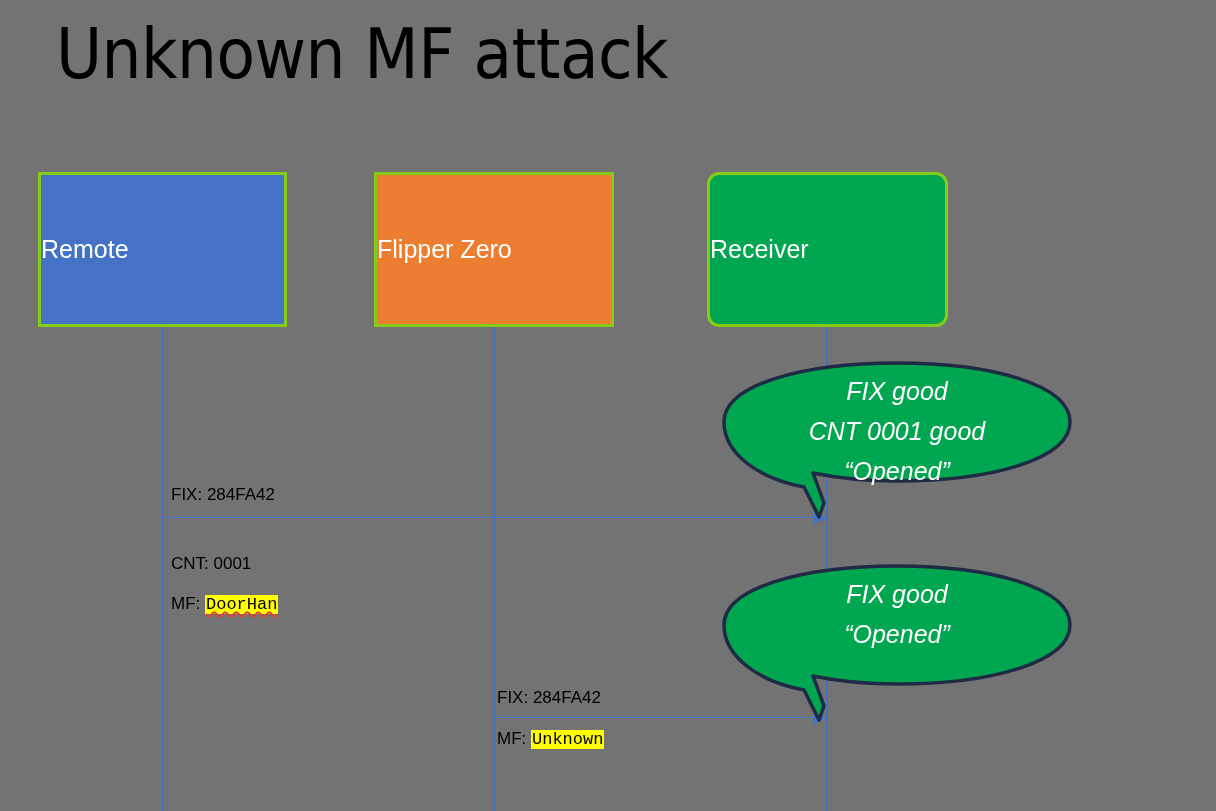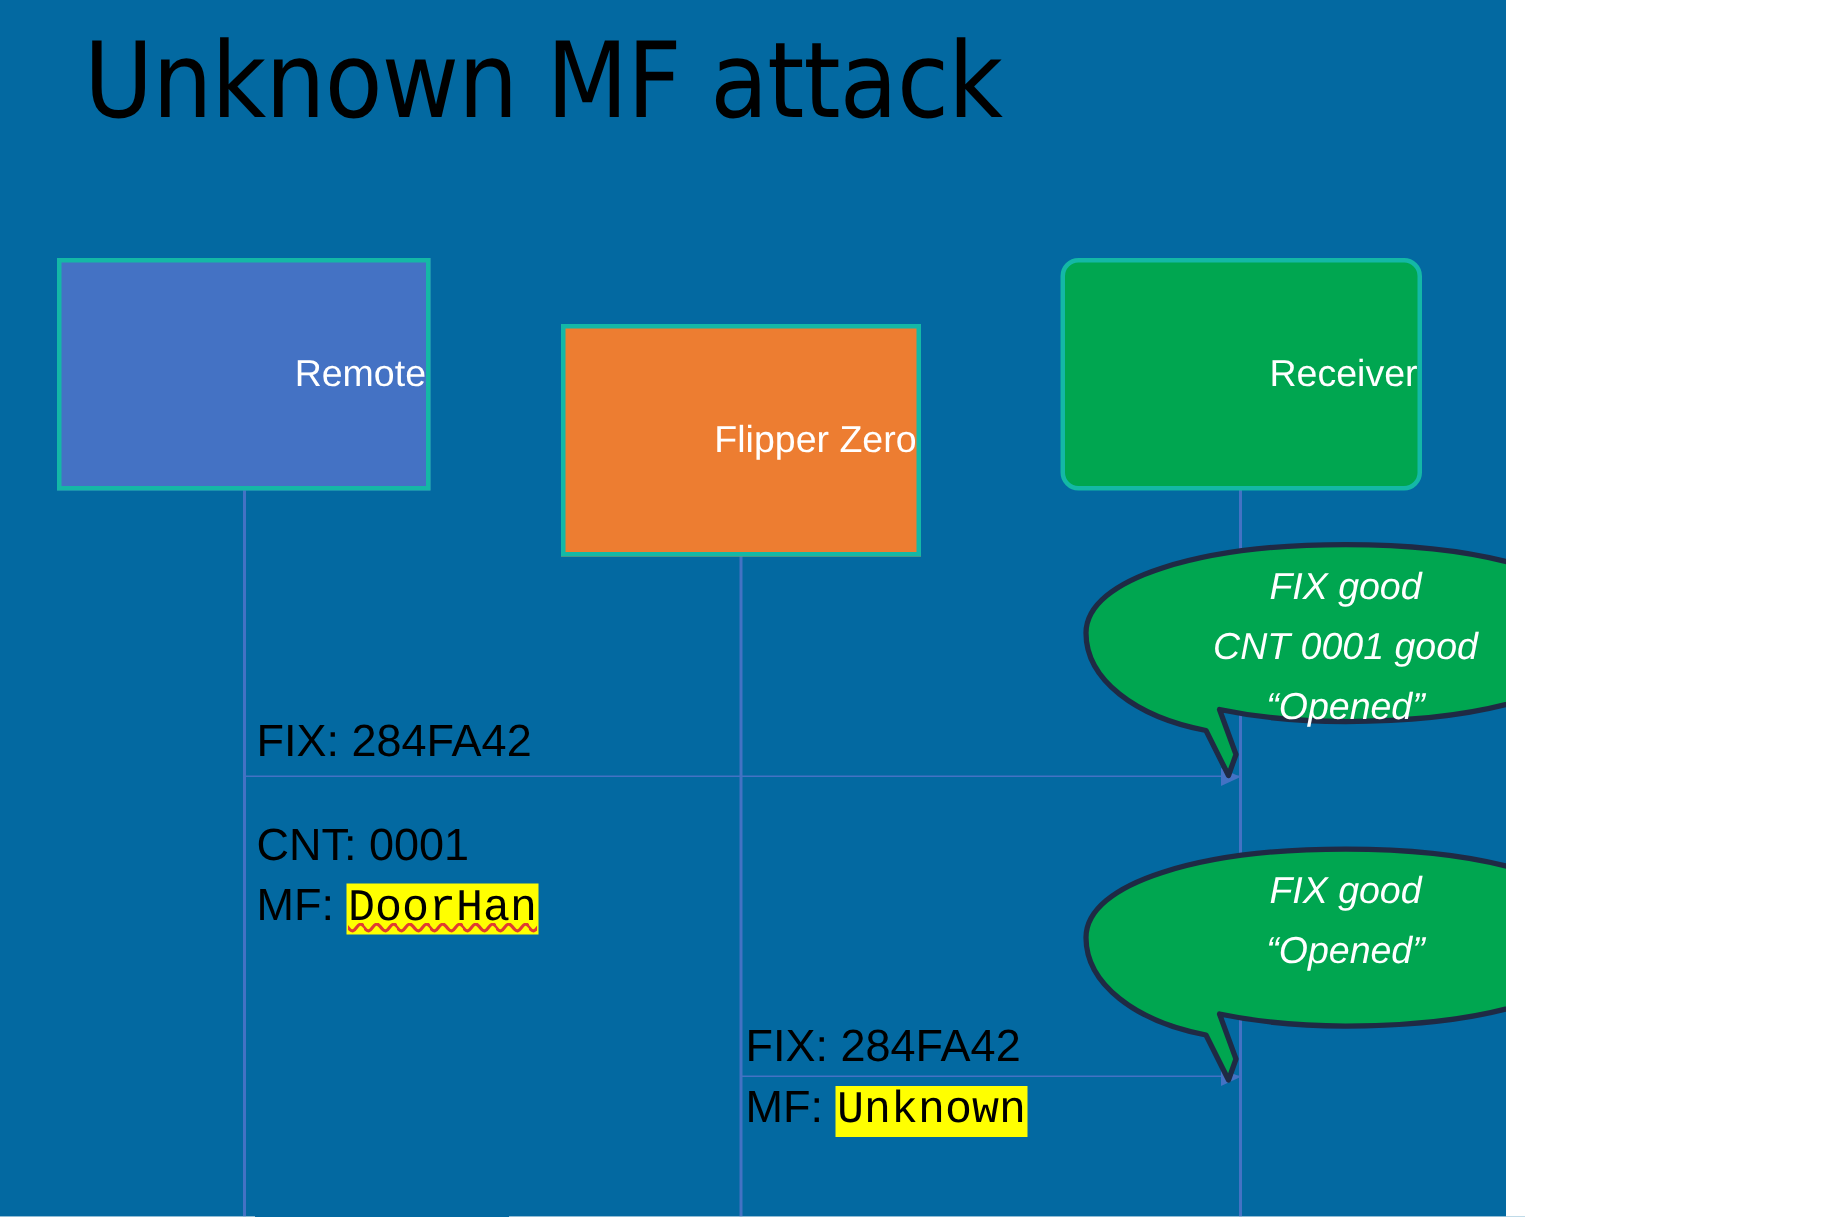--- a/index.html
+++ b/index.html
@@ -7,23 +7,23 @@
     margin: 0;
     padding: 0;
     background: #ffffff;
   }
   body {
     font-family: "Liberation Sans", sans-serif;
     -webkit-font-smoothing: antialiased;
   }
   #slide {
     position: relative;
-    width: 1004px;
+    width: 1216px;
     height: 811px;
-    background: #0369a1;
+    background: #737373;
     overflow: hidden;
   }
 
   
   #slide-title {
     position: absolute;
     left: 56px;
     top: 8px;
     width: 1000px;
     height: 92px;
@@ -45,38 +45,37 @@
     bottom: 0;
   }
   #lifeline-remote   { left: 162px; }
   #lifeline-flipper  { left: 493px; }
   #lifeline-receiver { left: 826px; }
 
   
   .actor-box {
     position: absolute;
     box-sizing: border-box;
-    border: 3px solid #14b8a6;
+    border: 3px solid #84cc16;
     display: flex;
     align-items: center;
-    justify-content: flex-end;
+    justify-content: flex-start;
     color: #ffffff;
     font-size: 25px;
     font-weight: 400;
     line-height: 1.1;
     text-align: center;
   }
   #actor-remote {
     left: 38px;  top: 172px;  width: 249px; height: 155px;
     background: #4472C4;
   }
   #actor-flipper {
     left: 374px; top: 172px;  width: 240px; height: 155px;
     background: #ED7D31;
-    margin-top: 44px;
   }
   #actor-receiver {
     left: 707px; top: 172px;  width: 241px; height: 155px;
     background: #00A650;
     border-radius: 12px;
   }
 
   
   .msg-arrow {
     position: absolute;
@@ -91,21 +90,21 @@
     top: -6px;
     width: 0; height: 0;
     border-top: 6px solid transparent;
     border-bottom: 6px solid transparent;
     border-left: 13px solid #4472C4;
   }
 
   
   .msg-text {
     position: absolute;
-    font-size: 30px;
+    font-size: 17px;
     line-height: 40px;
     color: #000000;
     white-space: nowrap;
   }
   #msg1-line1 { left: 171px; top: 475px; }
   #msg1-line2 { left: 171px; top: 544px; }
   #msg2-line1 { left: 497px; top: 678px; }
   #msg2-line2 { left: 497px; top: 719px; }
 
   .hl {

